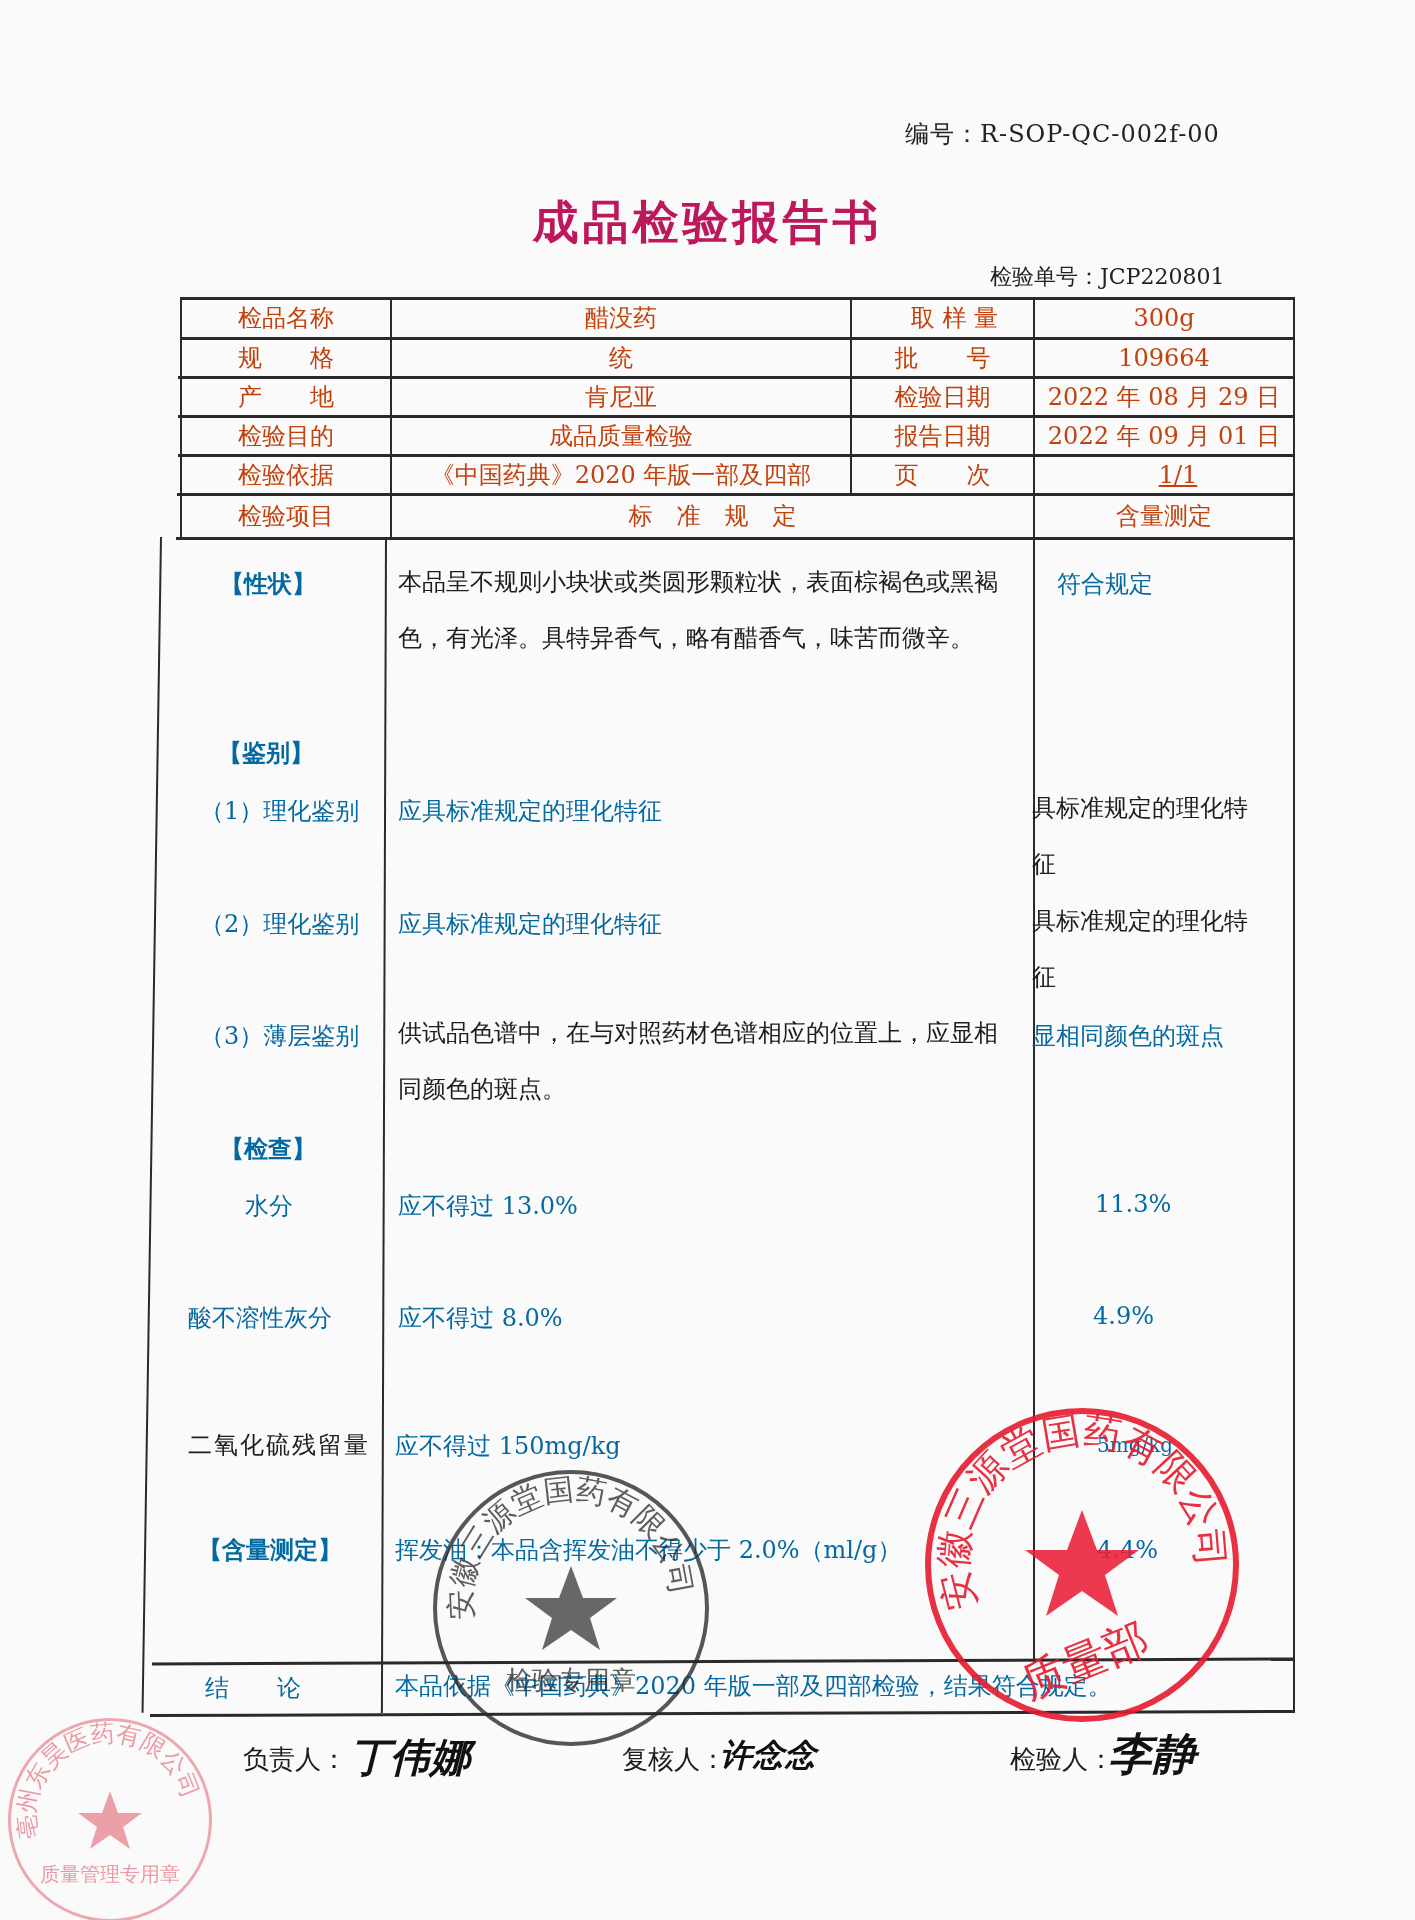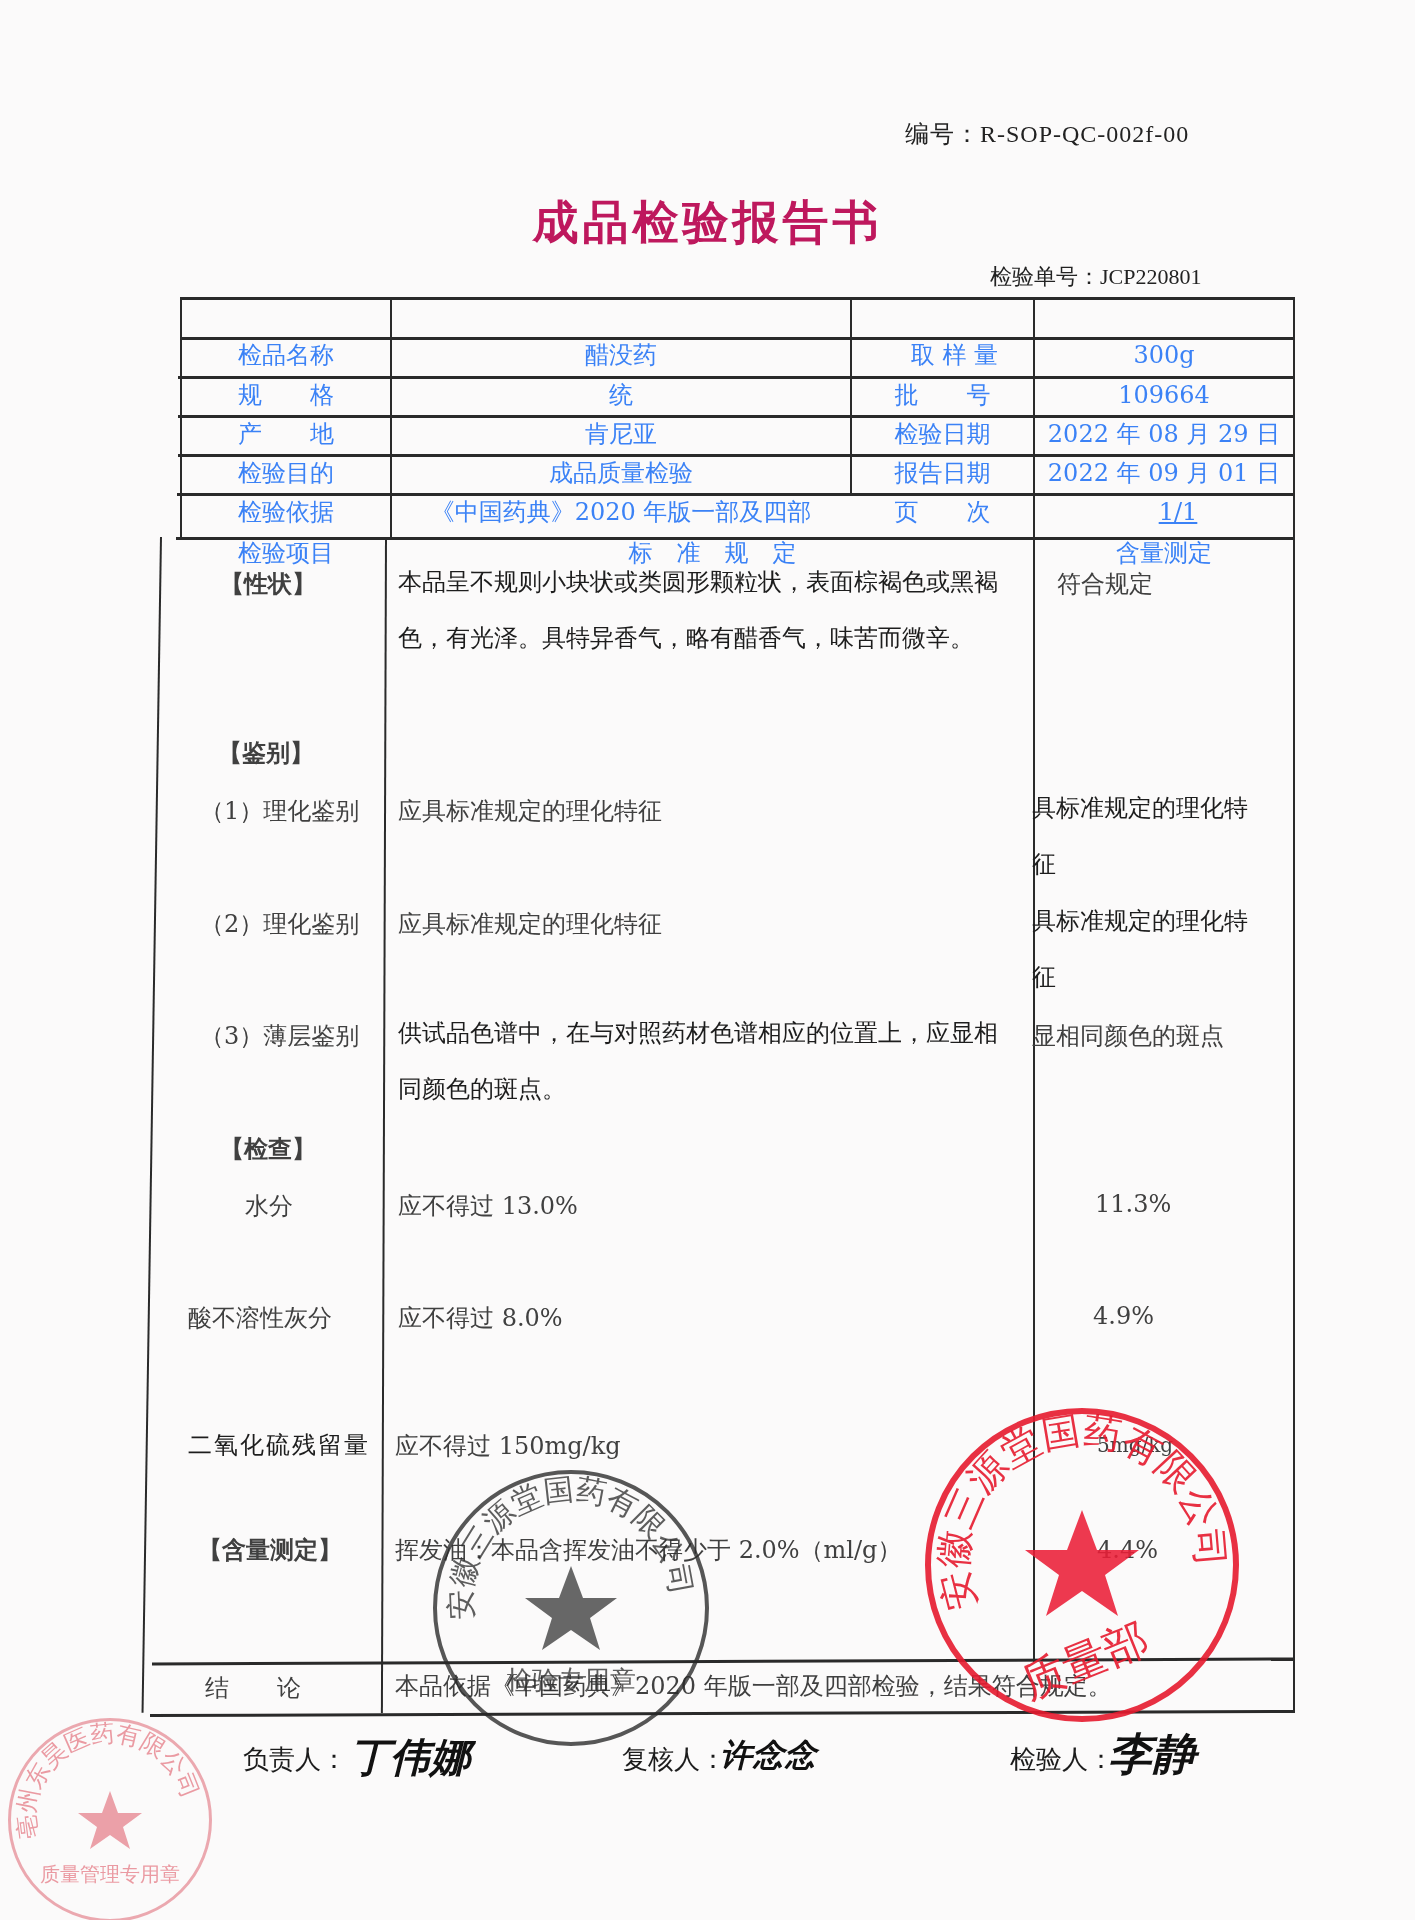--- a/index.html
+++ b/index.html
@@ -2,29 +2,29 @@
 <html><head>
 <meta charset="utf-8">
 <style>
   html, body { margin:0; padding:0; }
   body {
     width:1415px; height:1920px; position:relative; overflow:hidden;
     background:#fbfafa;
     font-family:"DejaVu Serif","Liberation Serif",serif;
     color:#1a1a1a;
   }
-  .abs { position:absolute;font-family:Liberation Serif, serif; }
+  .abs { position:absolute; }
   .docno { left:905px; top:118px; font-size:24px; letter-spacing:1px; color:#222; }
   .title { left:0; width:1415px; top:192px; text-align:center; font-size:46px; font-family:"DejaVu Sans","Liberation Sans",sans-serif; font-weight:bold; letter-spacing:4px; color:#be185d; }
   .reportno { left:990px; top:262px; font-size:22px; color:#222; }
 
   .hline { position:absolute; height:3px; background:#2a2a2a; }
   .vline { position:absolute; width:2px; background:#2a2a2a; }
-  .cell { position:absolute; display:flex; align-items:center; justify-content:center; font-size:24px; color:#3b82f6; white-space:nowrap;margin-top:37px; }
-  .txt { position:absolute; font-size:24px; color:#404040; white-space:nowrap; }
+  .cell { position:absolute; display:flex; align-items:center; justify-content:center; font-size:24px; color:#c2410c; white-space:nowrap; }
+  .txt { position:absolute; font-size:24px; color:#0369a1; white-space:nowrap; }
   .desc { position:absolute; font-size:24px; line-height:56px; color:#1d1d1d; width:620px; }
 
   .stamp { position:absolute; border-radius:50%; display:flex; align-items:center; justify-content:center; }
   .stamp-black { left:433px; top:1470px; width:268px; height:268px; border:4px solid rgba(40,40,40,0.78); }
   .stamp-red { left:925px; top:1408px; width:302px; height:302px; border:6px solid rgba(230,25,45,0.9); }
   .stamp-pink { left:8px; top:1718px; width:198px; height:198px; border:3px solid rgba(230,140,150,0.75); }
   .stamp-ring-text { position:absolute; width:100%; height:100%; left:0; top:0; }
   .sig { position:absolute; font-size:26px; color:#1c1c1c; white-space:nowrap; }
   .sig-hand { font-family:"DejaVu Sans","Liberation Sans",sans-serif; font-size:40px; font-weight:bold; font-style:italic; color:#111; }
 </style>

